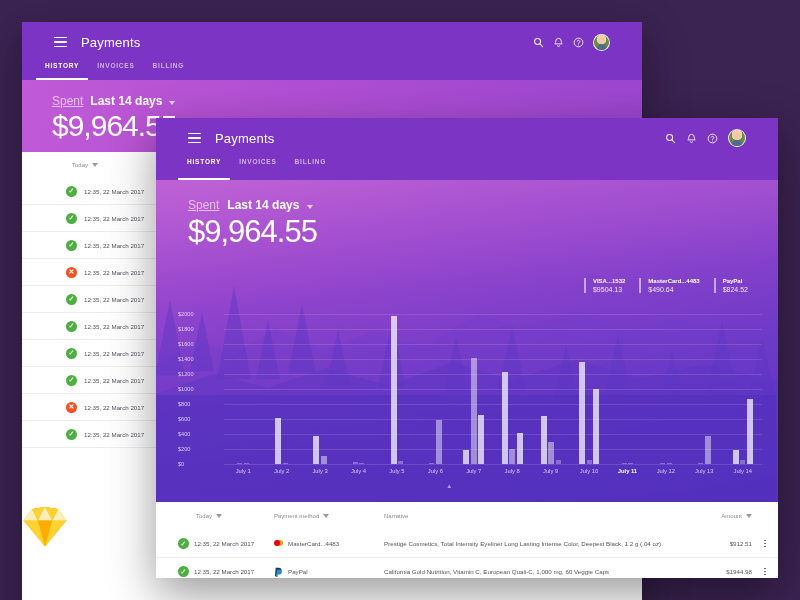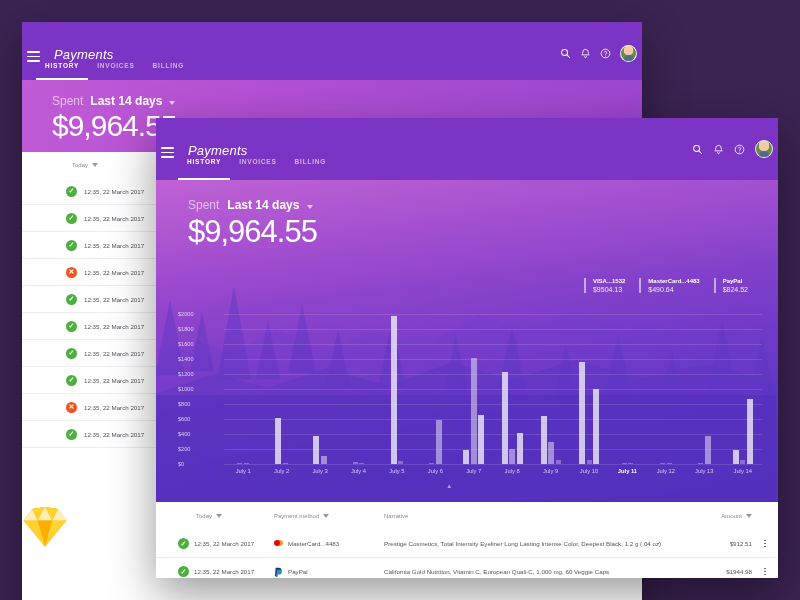--- a/index.html
+++ b/index.html
@@ -12,23 +12,22 @@
 
   
   .window { position: absolute; overflow: hidden; }
 
   .topbar {
     position: relative;
     display: flex; flex-direction: column;
     background: #7b34c4;
   }
   .topbar-row {
-    display: flex; align-items: flex-end;
-    padding: 0 5px;
-    font-style: italic;
+    display: flex; align-items: center;
+    padding: 0 32px;
   }
   .hamburger { display: flex; flex-direction: column; justify-content: center; gap: 3px; cursor: pointer; }
   .hamburger i { display: block; background: #fff; border-radius: 1px; }
   .app-title { color: #fff; font-weight: 400; letter-spacing: .2px; }
   .spacer { flex: 1 1 auto; }
   .topicons { display: flex; align-items: center; }
   .ticon { color: #fff; opacity: .92; display: inline-flex; align-items: center; justify-content: center; cursor: pointer; }
   .avatar {
     border-radius: 50%;
     background: radial-gradient(circle at 50% 30%, #f4cda8 0 38%, #6a8a4a 39% 100%);
@@ -61,21 +60,21 @@
   .hero-bg {
     position: absolute; inset: 0;
     background:
       linear-gradient(175deg, rgba(197,106,214,.55) 0%, rgba(140,70,200,.25) 36%, rgba(92,50,190,.30) 70%, rgba(72,42,175,.45) 100%),
       linear-gradient(168deg, #b857d4 0%, #9a46cf 22%, #7e3ecb 48%, #6236c8 74%, #4b2fc0 100%);
   }
   .ridge { position: absolute; left: 0; right: 0; }
   .hero-fg { position: relative; height: 100%; }
 
   .spent-row { display: flex; align-items: baseline; }
-  .spent-label { color: rgba(255,255,255,.62); }
+  .spent-label { color: rgba(255,255,255,.62); text-decoration: underline; }
   .spent-range { color: #fff; font-weight: 700; }
   .caret { width: 0; height: 0; border-left: 3.5px solid transparent; border-right: 3.5px solid transparent; border-top: 4px solid rgba(255,255,255,.7); display: inline-block; cursor: pointer; }
   .big-amount { color: #fff; font-weight: 400; letter-spacing: -1px; white-space: nowrap; }
 
   .cards { position: absolute; display: flex; }
   .card-stat { padding-left: 7px; border-left: 2px solid rgba(255,255,255,.55); margin-right: 14px; }
   .card-name { color: #fff; font-weight: 700; font-size: 6px; white-space: nowrap; }
   .card-amt { color: rgba(255,255,255,.88); font-size: 7px; margin-top: 2px; white-space: nowrap; }
 
   

